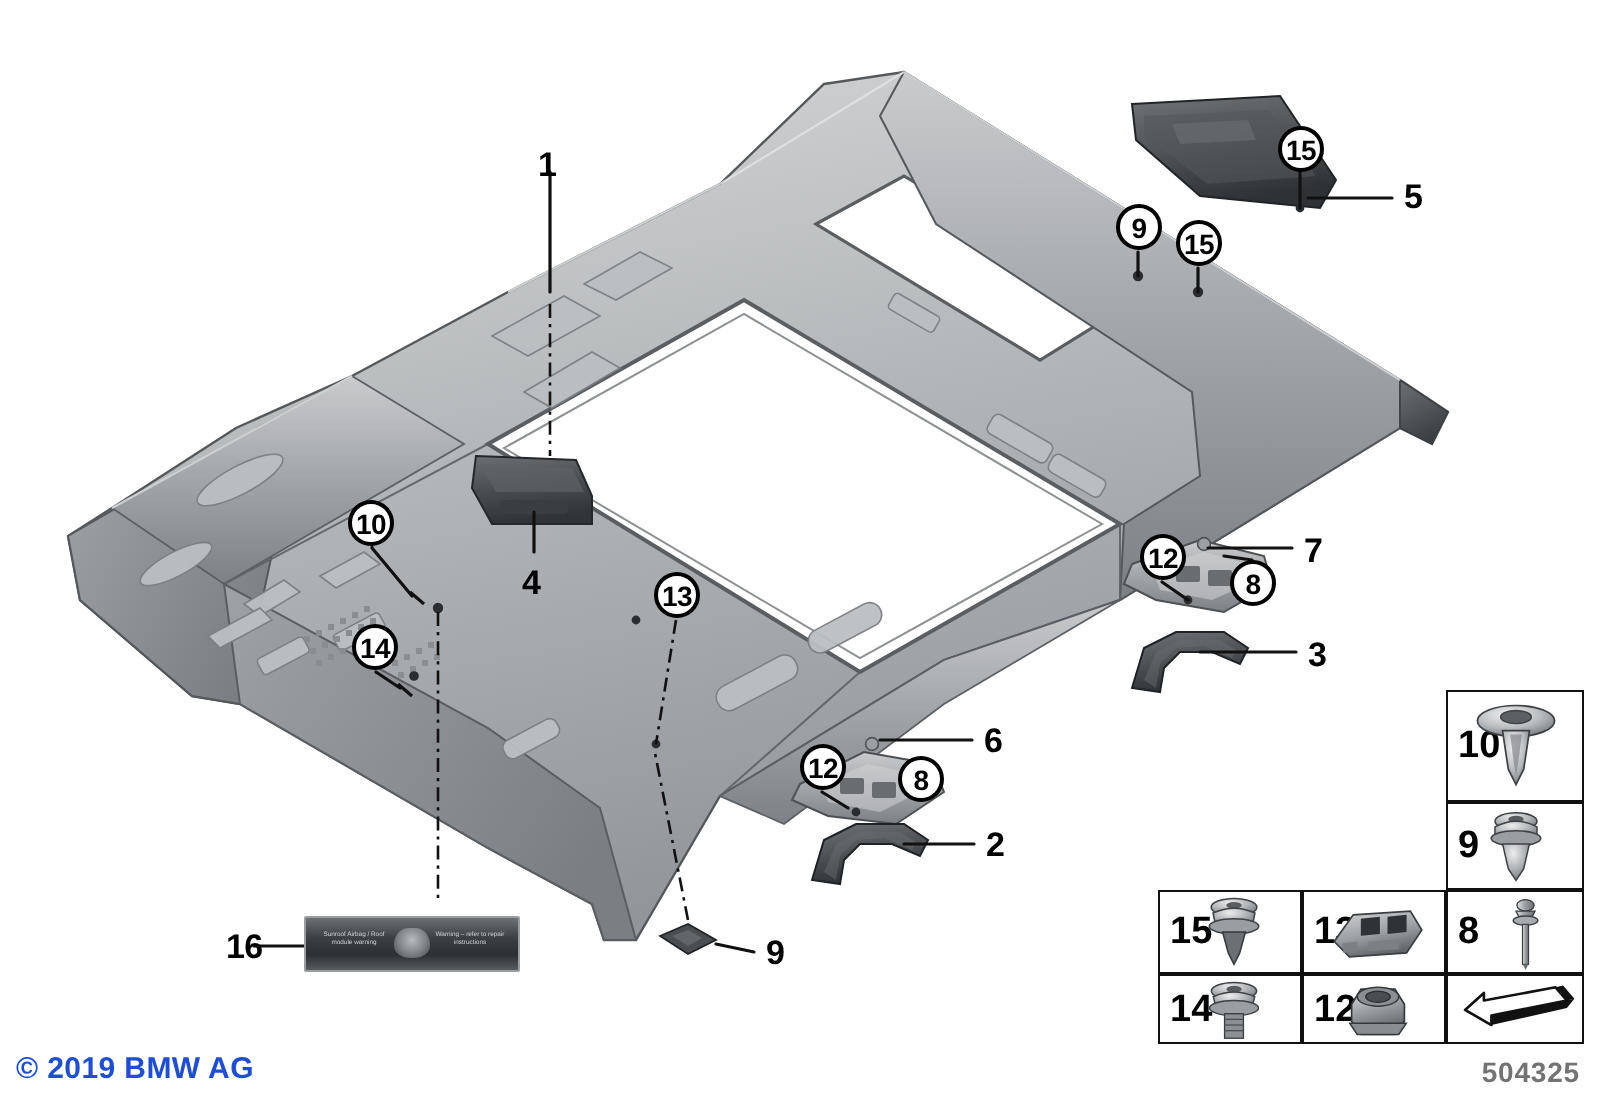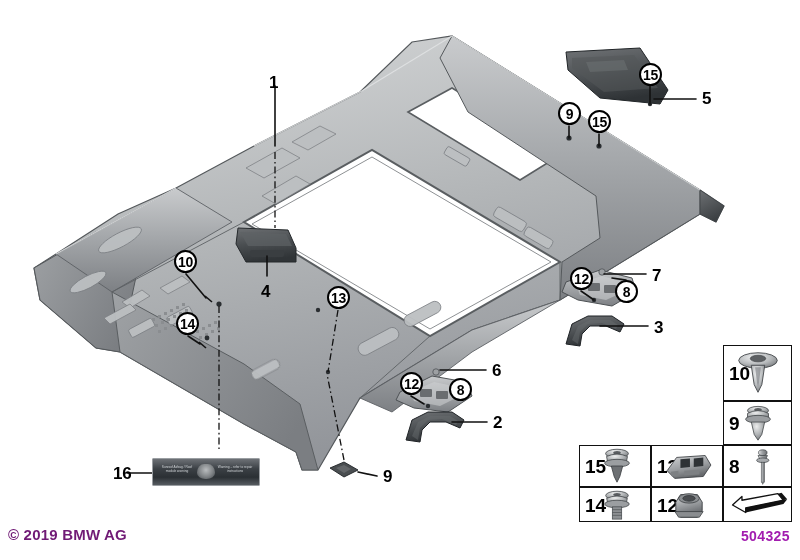--- a/index.html
+++ b/index.html
@@ -33,27 +33,27 @@
     position:absolute;left:5px;top:50%;transform:translateY(-50%);
     font-weight:bold;font-size:19px;color:#000;line-height:1;
     font-family:"Liberation Sans", sans-serif;
   }
   .legend-art{position:absolute;right:4px;top:0;bottom:0;width:58px;}
   .legend-art svg{position:absolute;left:0;top:0;width:100%;height:100%;}
 
   
   #copyright{
     position:absolute;left:8px;top:526px;
-    font-size:15px;font-weight:bold;color:#701a75;letter-spacing:0.2px;
+    font-size:15px;font-weight:bold;color:#1d4ed8;letter-spacing:0.2px;
     font-family:"Liberation Sans", sans-serif;
     text-align:center;
   }
   #diagram-no{
     position:absolute;right:10px;top:528px;
-    font-size:14px;font-weight:bold;color:#a21caf;letter-spacing:0.4px;
+    font-size:14px;font-weight:bold;color:#737373;letter-spacing:0.4px;
     font-family:"Liberation Sans", sans-serif;
   }
 
   
   #warn-label{
     position:absolute;left:152px;top:458px;width:106px;height:26px;
     background:linear-gradient(180deg,#6d7176 0%,#3b4045 38%,#2b3034 70%,#565b60 100%);
     border:1.6px solid #9a9ea2;border-radius:1px;
     overflow:hidden;
   }

